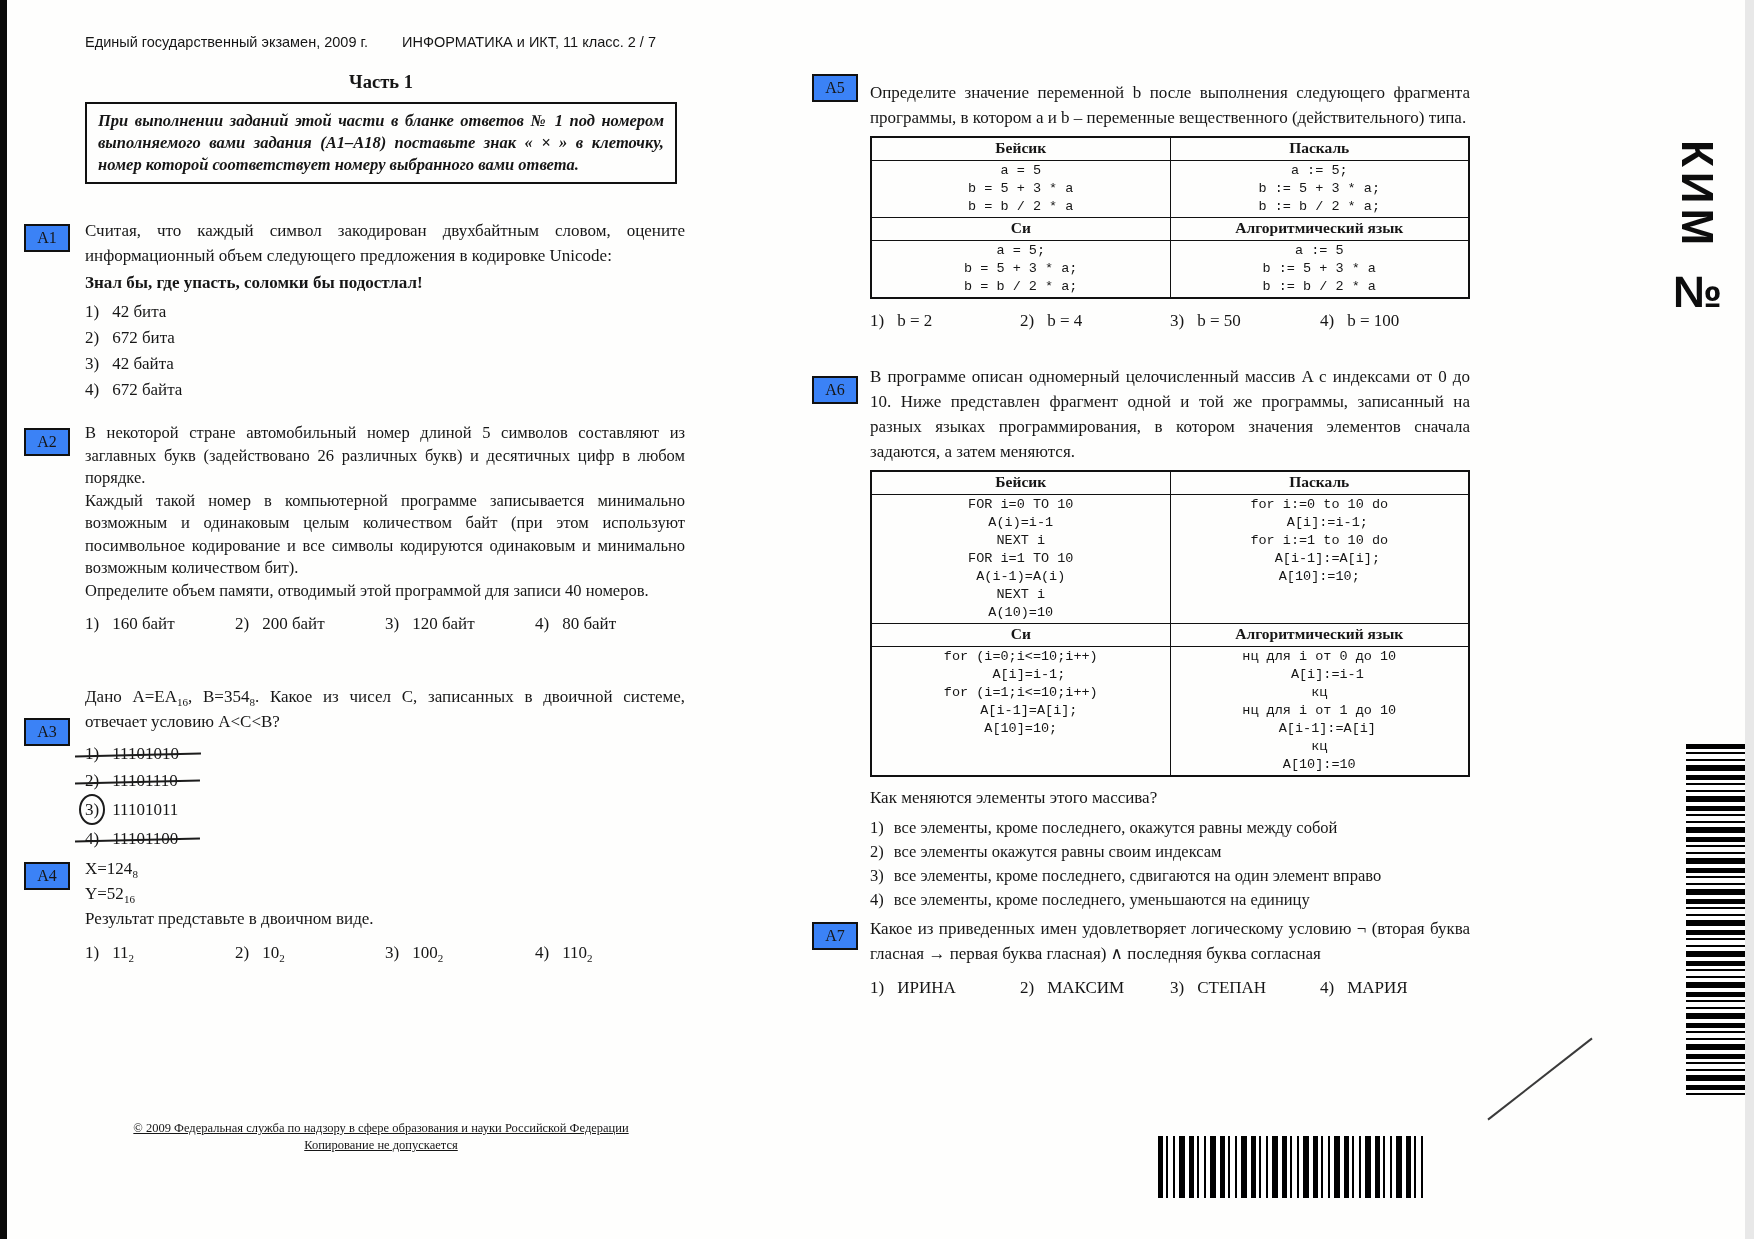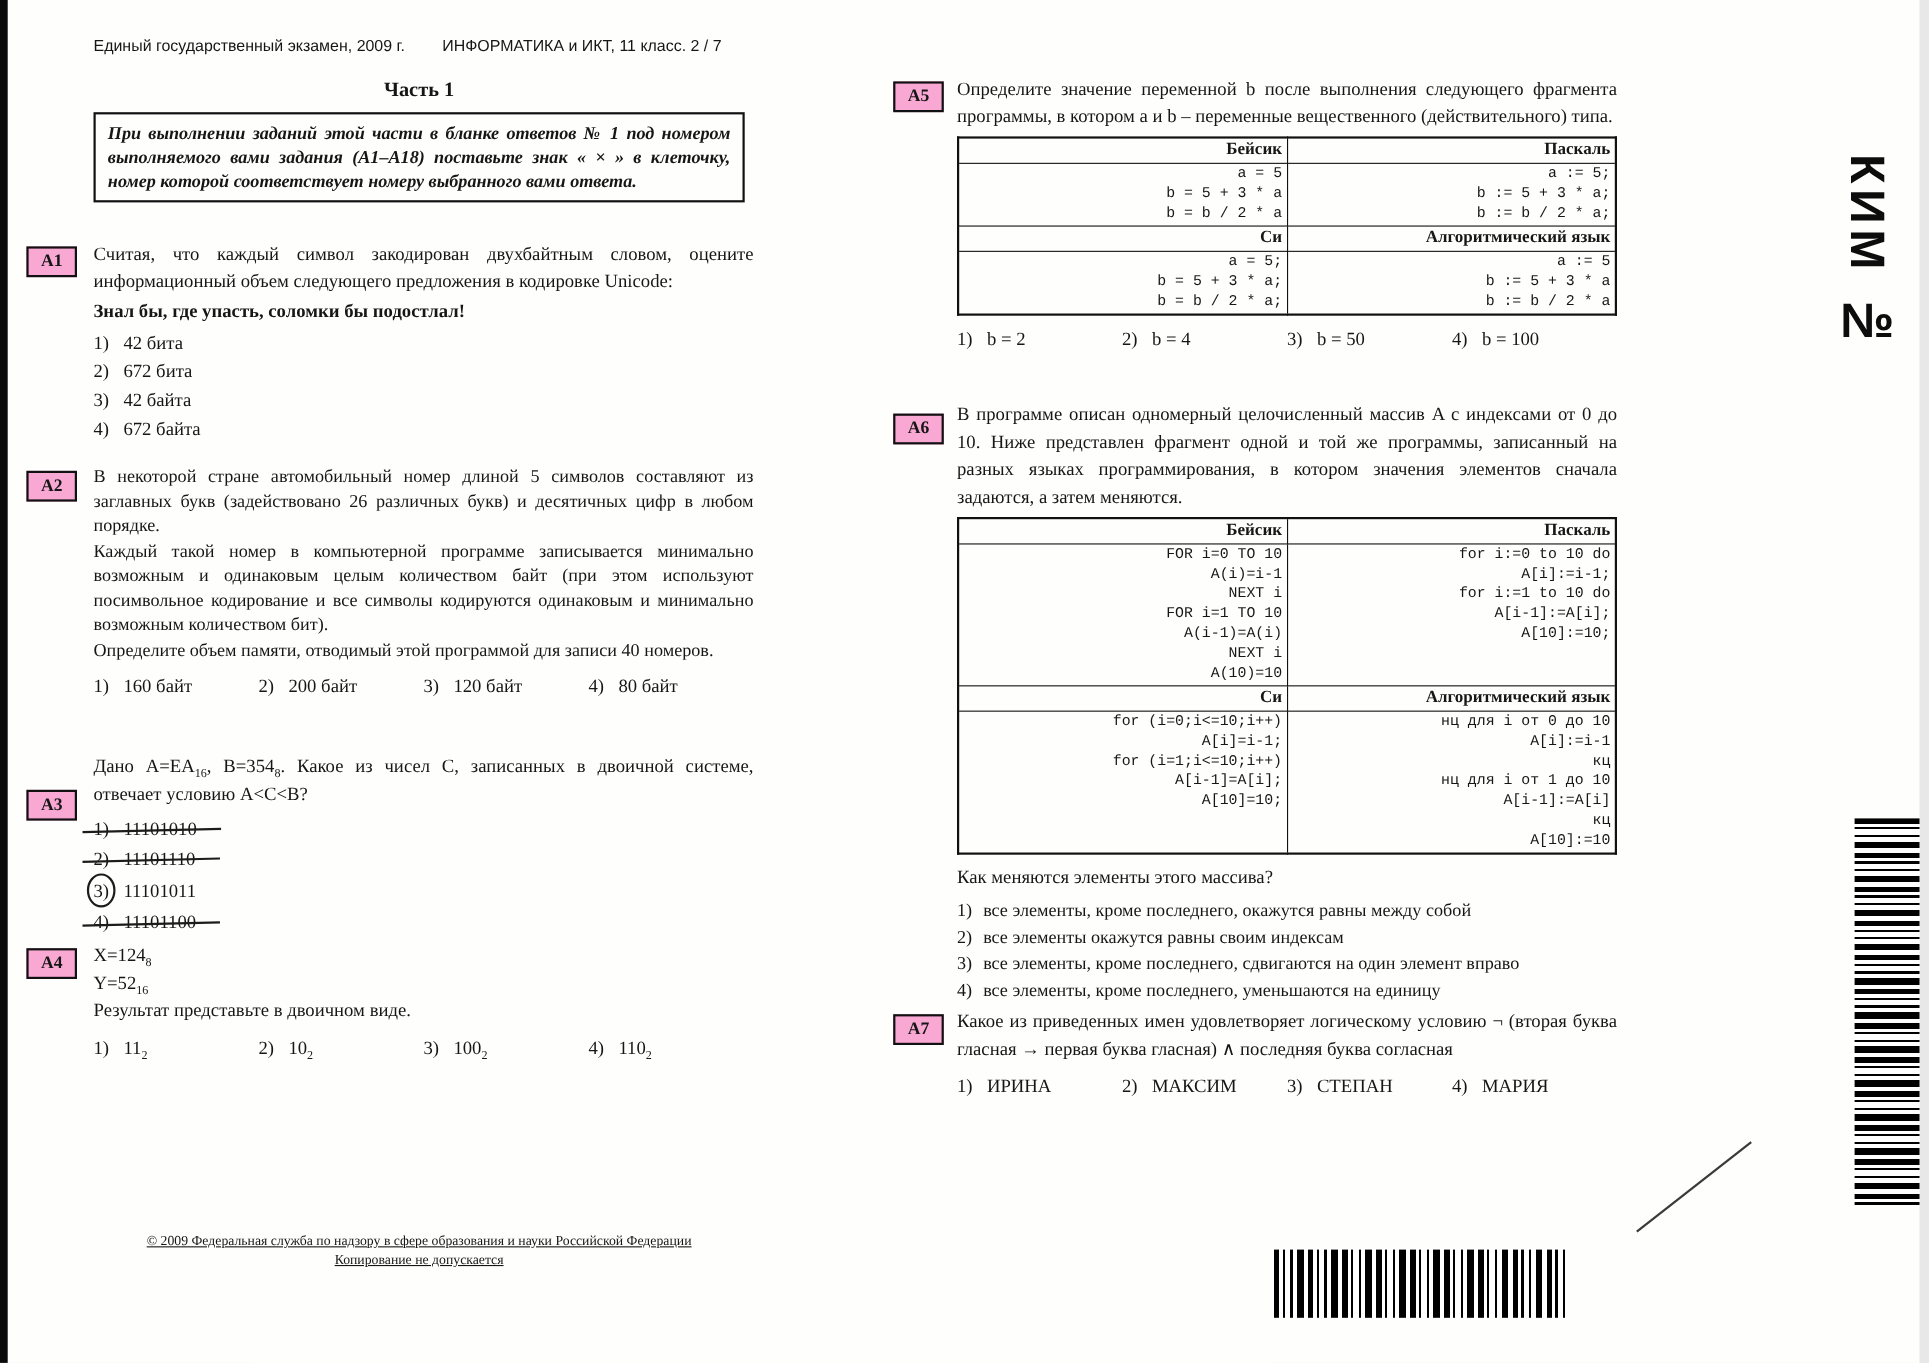--- a/index.html
+++ b/index.html
@@ -10,22 +10,22 @@
   .header{position:absolute;left:85px;top:34px;font-family:"Liberation Sans",sans-serif;
           font-size:14.5px;display:flex;gap:34px;white-space:nowrap;}
 
   .part-title{position:absolute;left:85px;top:72px;width:592px;text-align:center;
               font-weight:bold;font-size:18.5px;}
 
   .instruction-box{position:absolute;left:85px;top:102px;width:566px;border:2.5px solid #111;
                    padding:6px 11px;font-weight:bold;font-style:italic;font-size:16.5px;
                    line-height:22px;text-align:justify;}
 
-  .q-label{position:absolute;width:42px;height:24px;border:2px solid #111;font-weight:bold;
-           font-size:16px;text-align:center;line-height:24px;background:#f9a8d4;}
+  .q-label{position:absolute;width:42px;height:24px;border:2px solid #111;font-weight:normal;
+           font-size:16px;text-align:center;line-height:24px;background:#3b82f6;}
 
   .q-block{position:absolute;width:600px;}
   .q-text{font-size:17px;line-height:25px;text-align:justify;}
   .q-text-sm{font-size:16.5px;line-height:22.5px;text-align:justify;}
   .q-quote{font-weight:bold;font-size:17px;margin-top:5px;}
   .q-line{font-size:17px;line-height:25px;}
 
   .opt-list{margin-top:6px;}
   .opt{font-size:17px;line-height:26px;}
   .opt-num{display:inline-block;margin-right:13px;}
@@ -36,21 +36,21 @@
   .struck{position:relative;display:inline-block;}
   .struck::after{content:"";position:absolute;left:-10px;right:-22px;top:52%;height:2px;
                  background:#1c1c1c;transform:rotate(-1.4deg);}
   .circled{display:inline-block;border:2px solid #1c1c1c;border-radius:50%;
            padding:0 4px;margin-left:-6px;margin-right:7px;}
 
   sub{font-size:11px;line-height:0;}
 
   .code-table{border-collapse:collapse;table-layout:fixed;width:600px;border:2px solid #111;
               margin-top:6px;}
-  .code-table th,.code-table td{border:1.5px solid #111;padding:1px 4px;text-align:right;
+  .code-table th,.code-table td{border:1.5px solid #111;padding:1px 4px;text-align:center;
               vertical-align:top;}
   .code-table th{font-size:15.5px;font-weight:bold;height:20px;}
   .code-table td{font-family:Liberation Mono, monospace;font-size:13.5px;line-height:18px;
               white-space:pre;}
 
   .a6-question{font-size:17px;line-height:24px;margin-top:9px;}
   .a6-opts .opt{font-size:16.5px;line-height:24px;}
   .a6-opts .opt-num{margin-right:10px;}
 
   .footer{position:absolute;left:85px;top:1120px;width:592px;text-align:center;
@@ -134,21 +134,21 @@
       <div class="opt"><span class="opt-num">4)</span><span>110</span><sub>2</sub></div>
     </div>
   </div>
 
   <div class="footer">
     <div>© 2009  Федеральная служба по надзору в сфере образования и науки Российской Федерации</div>
     <div>Копирование не допускается</div>
   </div>
 
   <div class="q-label" style="left:812px;top:74px;">А5</div>
-  <div class="q-block" style="left:870px;top:68px;">
+  <div class="q-block" style="left:870px;top:80px;">
     <div class="q-text">Определите значение переменной b после выполнения следующего фрагмента программы, в котором a и b – переменные вещественного (действительного) типа.</div>
     <table class="code-table">
       <tbody>
           <tr>
         <th>Бейсик</th>
         <th>Паскаль</th>
       </tr>
       <tr>
         <td>a = 5
 b = 5 + 3 * a

